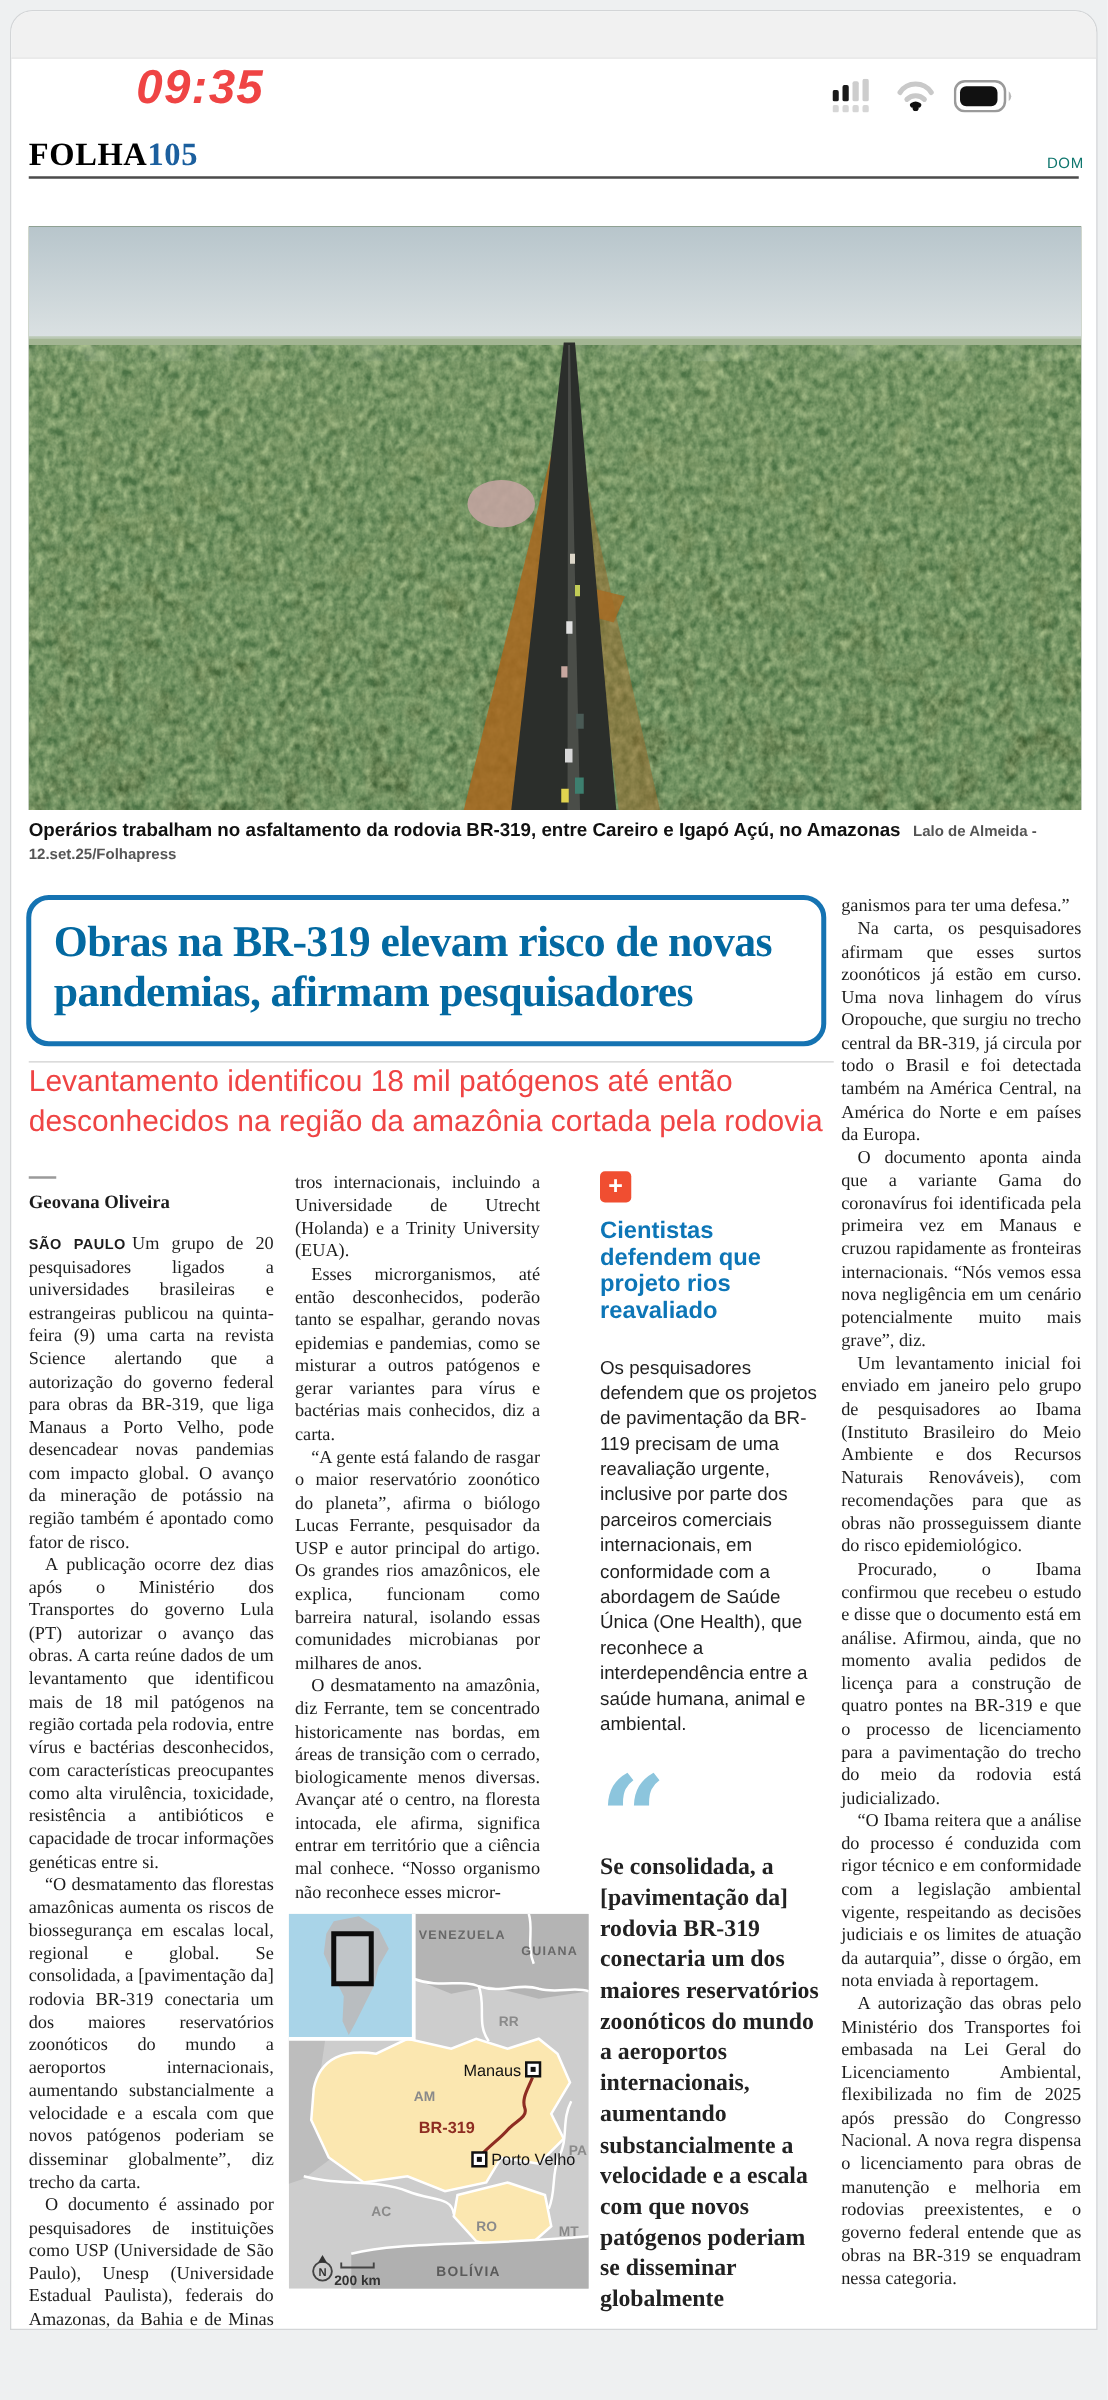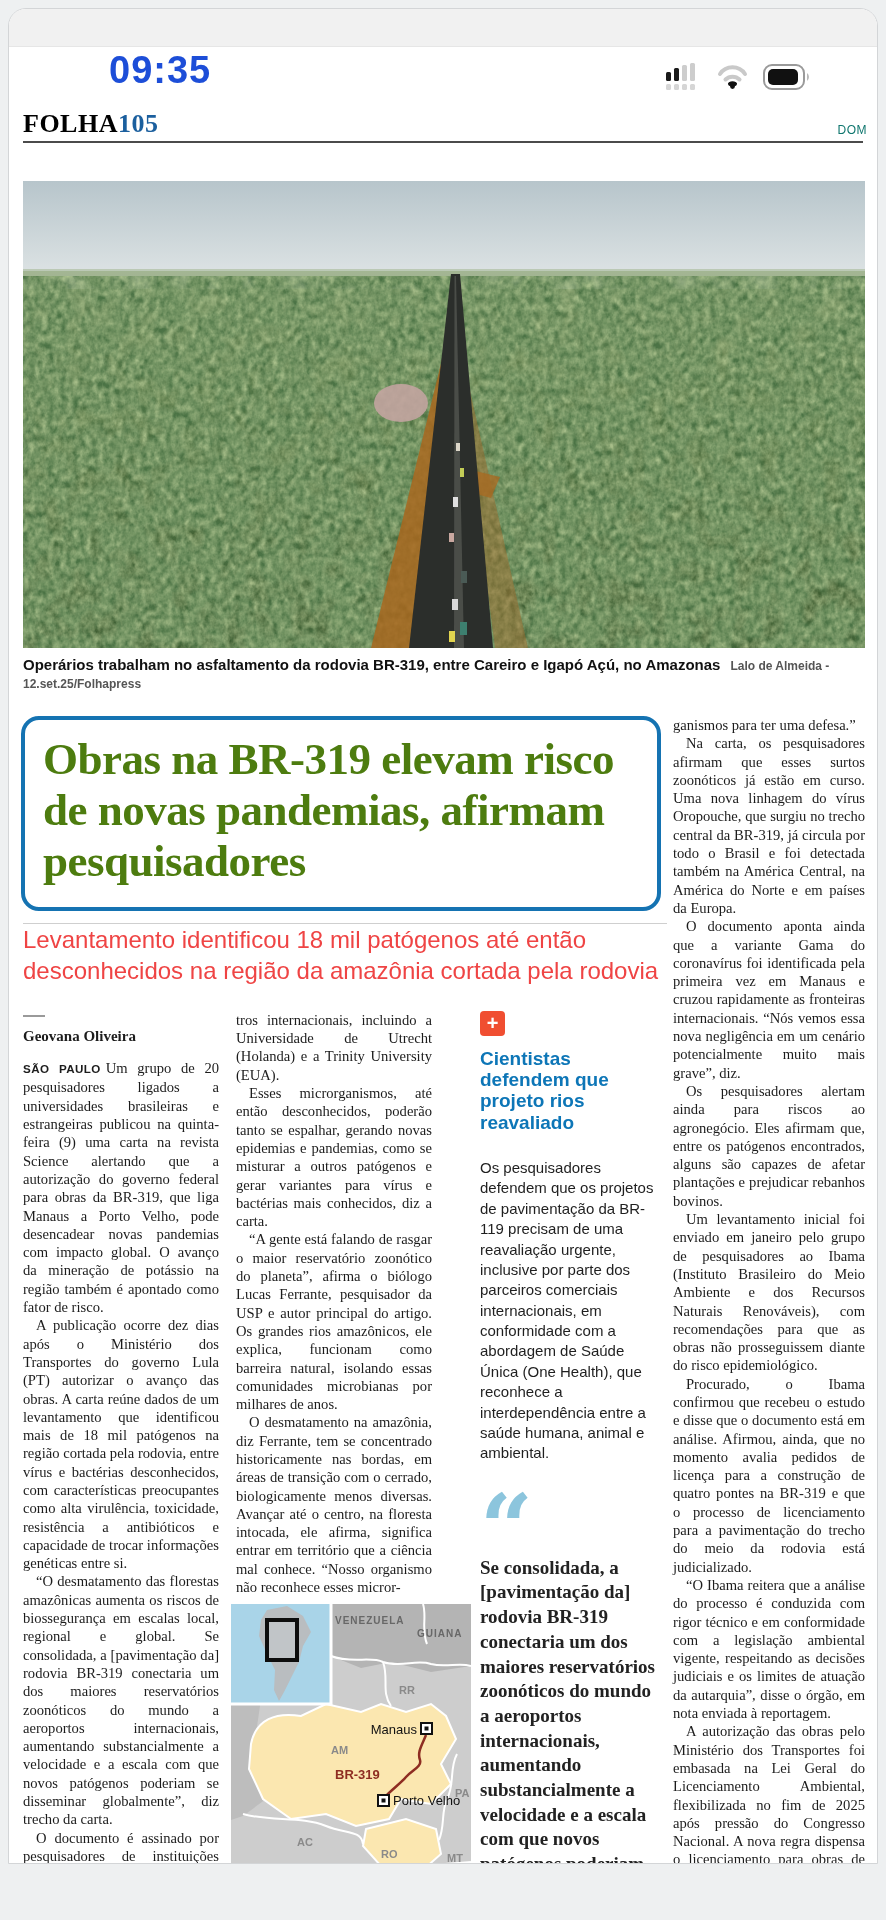--- a/index.html
+++ b/index.html
@@ -3,41 +3,41 @@
 <meta charset="utf-8">
 <style>
   html,body{margin:0;padding:0;background:#eef0f1;width:886px;height:1920px;overflow:hidden;}
   *{box-sizing:border-box;}
   .page{position:relative;width:870px;height:1856px;margin:8px auto 0;background:#fff;
         border:1px solid #d3d5d7;border-radius:18px 18px 0 0;overflow:hidden;
         font-family:"Liberation Sans",sans-serif;color:#1c1c1c;}
   
   .status-strip{height:38px;background:#f1f1f1;border-bottom:1px solid #e6e6e6;}
   .status-row{position:relative;height:64px;}
-  .time{position:absolute;left:100px;top:2px;font-size:38px;font-weight:bold;letter-spacing:1px;color:#1d4ed8;}
+  .time{position:absolute;left:100px;top:2px;font-size:38px;font-weight:bold;letter-spacing:1px;color:#ef4444;font-style:italic;}
   .status-icons{position:absolute;right:66px;top:16px;display:flex;align-items:center;gap:15px;}
   
   .masthead{position:relative;margin:0 14px;height:30px;}
   .brand{position:absolute;left:0;bottom:2px;font-family:"Liberation Serif",serif;font-weight:bold;
          font-size:26px;letter-spacing:.5px;color:#000;}
   .brand .ed{color:#1b5f9e;}
   .corner-label{position:absolute;right:-4px;bottom:4px;font-size:12px;color:#0f766e;letter-spacing:.5px;}
   .mast-rule{margin:0 14px;border-bottom:2px solid #4b4b4b;}
   
   .photo{position:relative;margin:38px 14px 0;width:842px;height:467px;background:#44603a;overflow:hidden;}
   .caption{margin:8px 14px 0;font-size:15px;font-weight:bold;color:#111;line-height:1.2;}
   .caption .credit{font-size:12px;color:#555;margin-left:10px;font-weight:bold;}
   
   .article-region{display:flex;margin:24px 14px 0;}
   .left-zone{width:650px;flex:none;}
   .right-col{width:192px;flex:none;}
   .headline-box{width:640px;margin-left:-2px;border:4px solid #1573b2;border-radius:18px;
                 padding:14px 18px 20px;}
-  .headline{font-family:"Liberation Serif",serif;font-weight:bold;font-size:45px;line-height:1.13;
-            letter-spacing:-.5px;color:#4d7c0f;}
+  .headline{font-family:"Liberation Serif",serif;font-weight:bold;font-size:35px;line-height:1.13;
+            letter-spacing:-.5px;color:#0369a1;}
   .sub-rule{width:644px;border-top:1px solid #cfcfcf;margin-top:12px;}
   .subtitle{width:642px;font-size:24px;line-height:1.32;color:#ef4444;}
   
   .columns{display:flex;margin-top:24px;}
   .col{font-family:"Liberation Serif",serif;font-size:14.6px;line-height:18.3px;
        text-align:justify;color:#1c1c1c;}
   .c1{width:196px;}
   .c2{width:196px;margin-left:17px;}
   .c3{width:181px;margin-left:48px;}
   .right-col{font-family:"Liberation Serif",serif;font-size:14.6px;line-height:18.3px;
@@ -236,21 +236,20 @@
           </div>
         </div>
 
       </div>
     </div>
 
     <div class="right-col">
       <p>ganismos para ter uma defesa.”</p>
       <p>Na carta, os pesquisadores afirmam que esses surtos zoonóticos já estão em curso. Uma nova linhagem do vírus Oropouche, que surgiu no trecho central da BR-319, já circula por todo o Brasil e foi detectada também na América Central, na América do Norte e em países da Europa.</p>
       <p>O documento aponta ainda que a variante Gama do coronavírus foi identificada pela primeira vez em Manaus e cruzou rapidamente as fronteiras internacionais. “Nós vemos essa nova negligência em um cenário potencialmente muito mais grave”, diz.</p>
-      <p>Os pesquisadores alertam ainda para riscos ao agronegócio. Eles afirmam que, entre os patógenos encontrados, alguns são capazes de afetar plantações e prejudicar rebanhos bovinos.</p>
       <p>Um levantamento inicial foi enviado em janeiro pelo grupo de pesquisadores ao Ibama (Instituto Brasileiro do Meio Ambiente e dos Recursos Naturais Renováveis), com recomendações para que as obras não prosseguissem diante do risco epidemiológico.</p>
       <p>Procurado, o Ibama confirmou que recebeu o estudo e disse que o documento está em análise. Afirmou, ainda, que no momento avalia pedidos de licença para a construção de quatro pontes na BR-319 e que o processo de licenciamento para a pavimentação do trecho do meio da rodovia está judicializado.</p>
       <p>“O Ibama reitera que a análise do processo é conduzida com rigor técnico e em conformidade com a legislação ambiental vigente, respeitando as decisões judiciais e os limites de atuação da autarquia”, disse o órgão, em nota enviada à reportagem.</p>
       <p>A autorização das obras pelo Ministério dos Transportes foi embasada na Lei Geral do Licenciamento Ambiental, flexibilizada no fim de 2025 após pressão do Congresso Nacional. A nova regra dispensa o licenciamento para obras de manutenção e melhoria em rodovias preexistentes, e o governo federal entende que as obras na BR-319 se enquadram nessa categoria.</p>
 
     </div>
 
   </div>
 </div>
 

